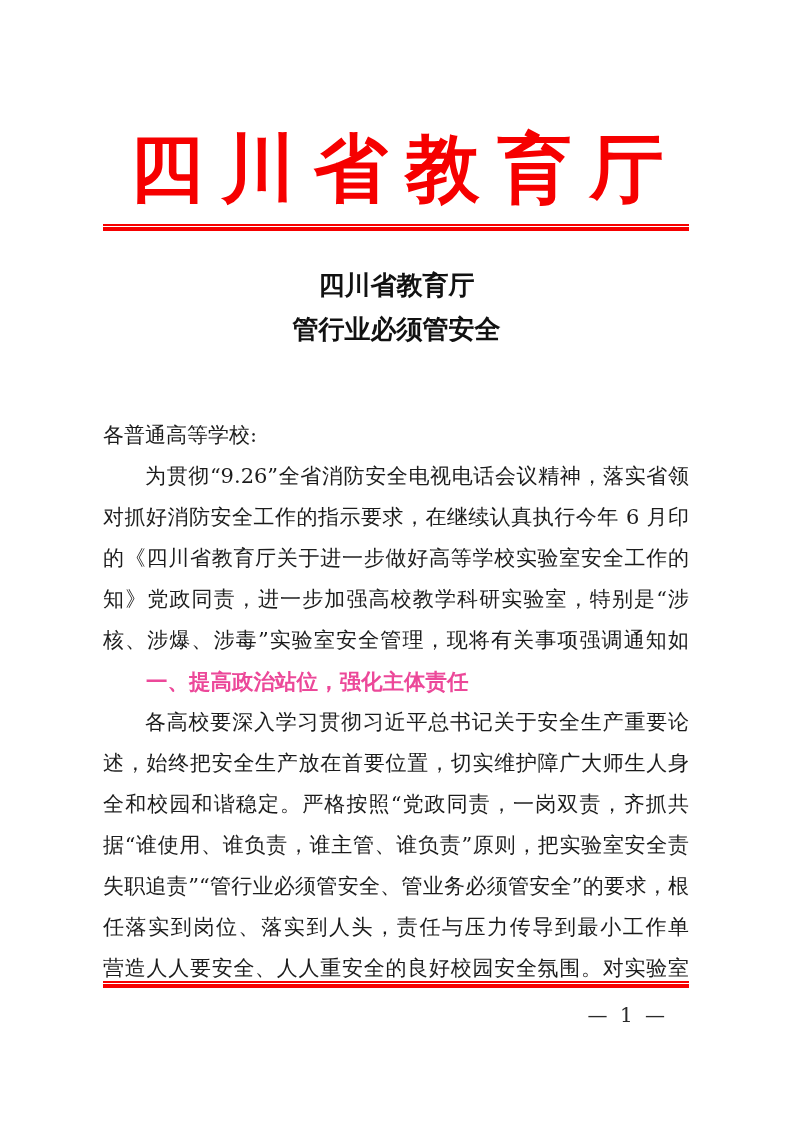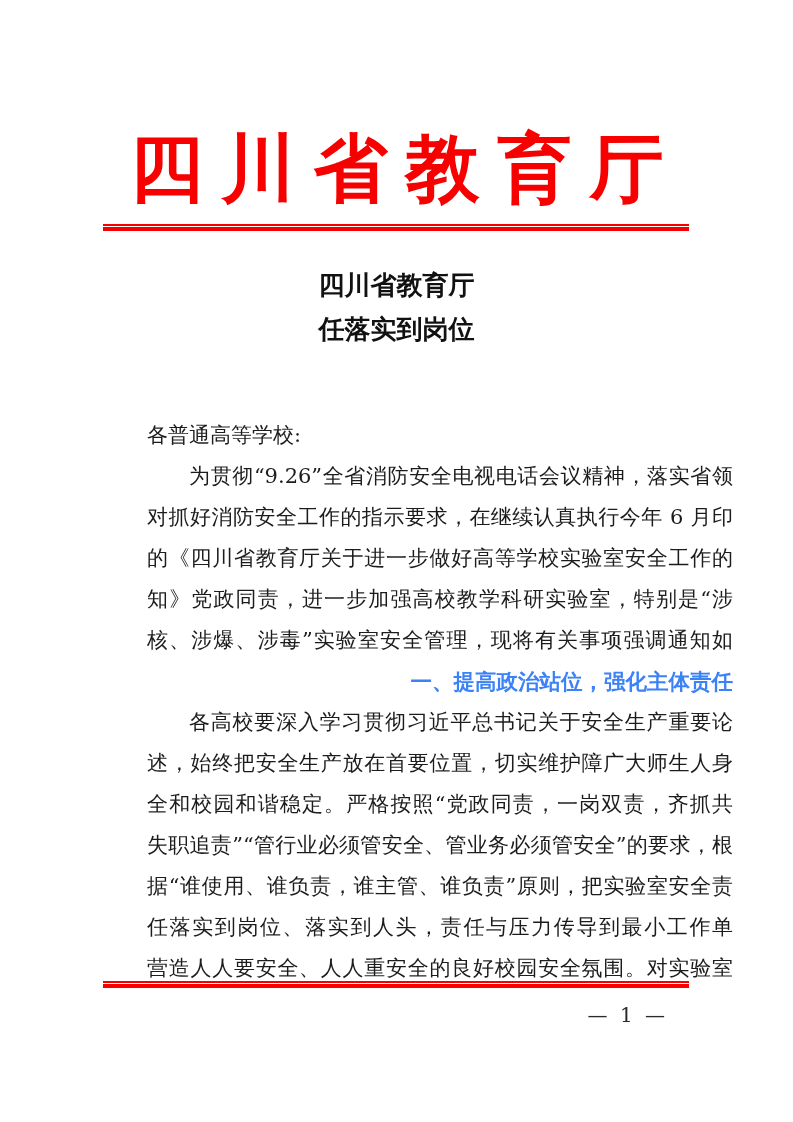--- a/index.html
+++ b/index.html
@@ -57,42 +57,40 @@
     color: #111111;
   }
 
   
   .body-block {
     position: absolute;
     top: 415px;
     left: 103px;
     width: 586px;
     font-size: 21px;
-    margin-left: 44px;
   }
   .line {
     height: 41px;
     line-height: 41px;
     white-space: nowrap;
   }
   .j {
     text-align: justify;
     text-align-last: justify;
     text-justify: inter-character;
     white-space: normal;
     overflow: hidden;
   }
   .indent { text-indent: 2em; }
   .heading {
     font-family: "DejaVu Sans", "Liberation Sans", sans-serif;
     font-weight: bold;
     font-size: 21.5px;
     text-indent: 2em;
-    color: #3b82f6;
-    text-align: right;
+    color: #ec4899;
   }
 
   
   .page-number {
     position: absolute;
     top: 1001px;
     right: 125px;
     font-size: 20px;
     line-height: 28px;
     letter-spacing: 3px;
@@ -104,39 +102,39 @@
 <body>
 
 <div class="page">
 
   <div class="agency-name">四川省教育厅</div>
 
   <div class="rule header-rule"></div>
 
   <div class="title-block">
     <div>四川省教育厅</div>
-    <div>任落实到岗位</div>
+    <div>管行业必须管安全</div>
   </div>
 
   <div class="body-block">
     <div class="line">各普通高等学校:</div>
 
     <div class="line j indent">为贯彻“9.26”全省消防安全电视电话会议精神，落实省领导</div>
     <div class="line j">对抓好消防安全工作的指示要求，在继续认真执行今年 6 月印发</div>
     <div class="line j">的《四川省教育厅关于进一步做好高等学校实验室安全工作的通</div>
     <div class="line j">知》党政同责，进一步加强高校教学科研实验室，特别是“涉</div>
     <div class="line j">核、涉爆、涉毒”实验室安全管理，现将有关事项强调通知如下。</div>
 
     <div class="line heading">一、提高政治站位，强化主体责任</div>
 
     <div class="line j indent">各高校要深入学习贯彻习近平总书记关于安全生产重要论</div>
     <div class="line j">述，始终把安全生产放在首要位置，切实维护障广大师生人身安</div>
     <div class="line j">全和校园和谐稳定。严格按照“党政同责，一岗双责，齐抓共管，</div>
+    <div class="line j">据“谁使用、谁负责，谁主管、谁负责”原则，把实验室安全责</div>
     <div class="line j">失职追责”“管行业必须管安全、管业务必须管安全”的要求，根</div>
-    <div class="line j">据“谁使用、谁负责，谁主管、谁负责”原则，把实验室安全责</div>
     <div class="line j">任落实到岗位、落实到人头，责任与压力传导到最小工作单元，</div>
     <div class="line j">营造人人要安全、人人重安全的良好校园安全氛围。对实验室安</div>
   </div>
 
   <div class="rule footer-rule"></div>
 
   <div class="page-number">— 1 —</div>
 
 </div>
 

